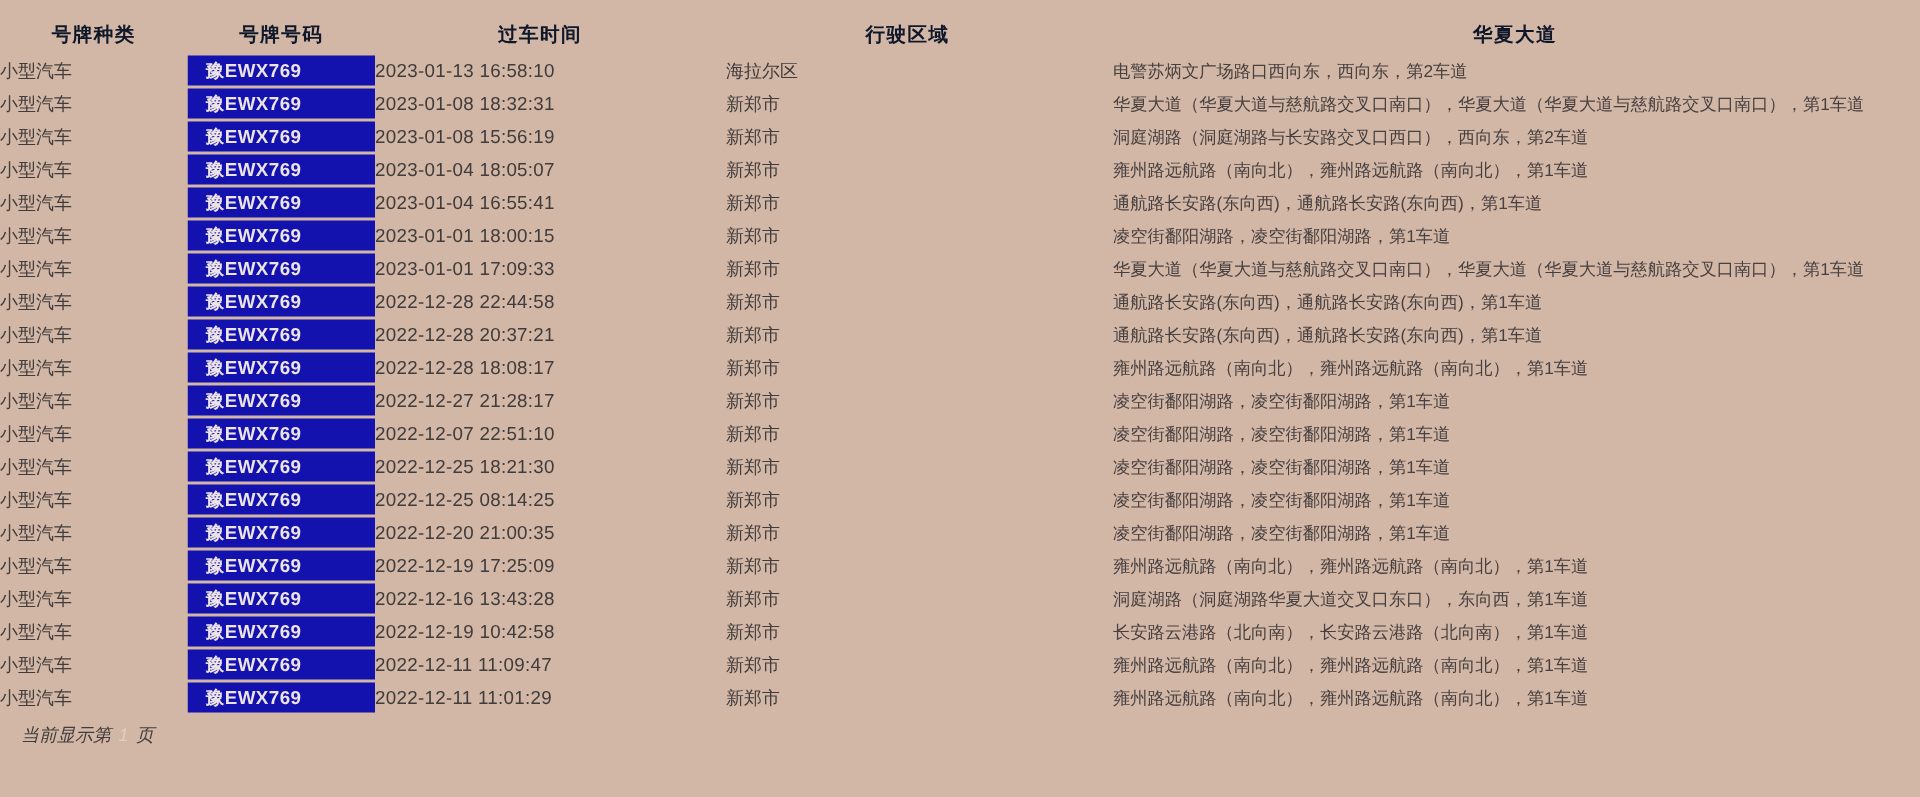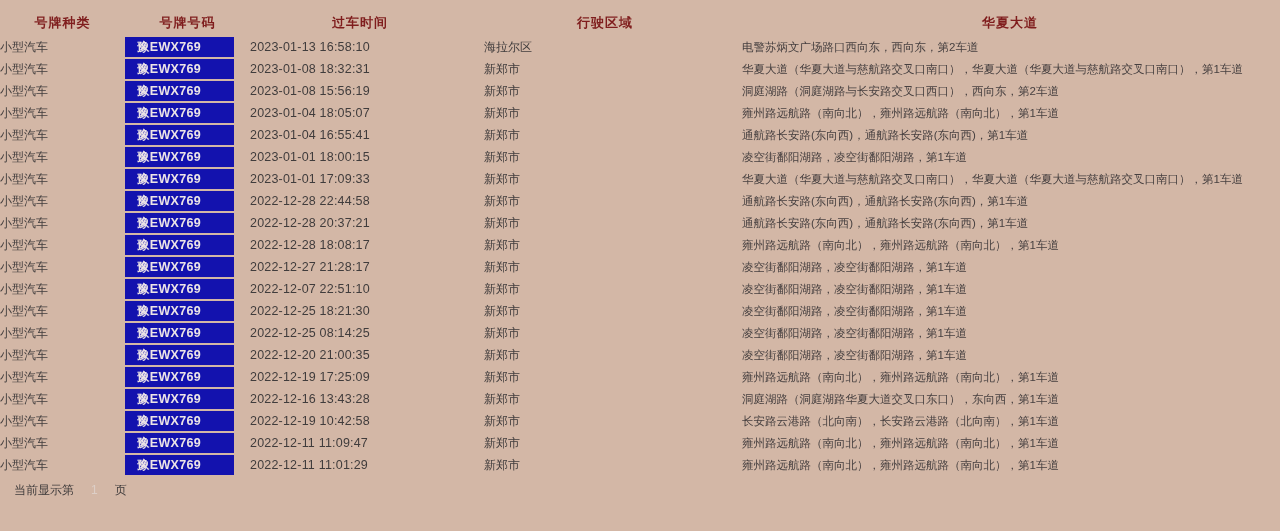--- a/index.html
+++ b/index.html
@@ -22,37 +22,37 @@
     grid-template-columns: 125px 125px 220px 270px 540px;
     align-items: center;
   }
   .header-row {
     height: 26px;
   }
   .header-cell {
     text-align: center;
     font-size: 13px;
     font-weight: bold;
-    color: #7f1d1d;
+    color: #0f172a;
     letter-spacing: 1px;
   }
   .row {
     height: 22px;
   }
   .cell {
     font-size: 12px;
     color: #403c3c;
     white-space: nowrap;
     overflow: hidden;
   }
   .cell.type   { padding-left: 0; }
   .cell.plate-wrap { padding: 0; height: 22px; display: flex; align-items: center; }
   .plate-box {
     box-sizing: border-box;
-    width: 109px;
+    width: 125px;
     height: 20px;
     background: #1312ae;
     color: #ece4e6;
     font-size: 12.5px;
     font-weight: bold;
     display: flex;
     align-items: center;
     padding-left: 12px;
     letter-spacing: 0.3px;
   }
@@ -60,21 +60,22 @@
   .cell.area   { padding-left: 14px; }
   .cell.loc    { padding-left: 2px; font-size: 11.5px; color: #474040; }
   .footer {
     margin-top: 3px;
     padding-left: 14px;
     font-size: 12px;
     color: #403c3c;
     height: 22px;
     display: flex;
     align-items: center;
-    gap: 16px;
+    gap: 4px;
+    font-style: italic;
   }
   .footer .pagenum {
     color: #ddcfc7;
     padding: 0 1px;
   }
 </style>
 </head>
 <body>
 
 <div class="page">

